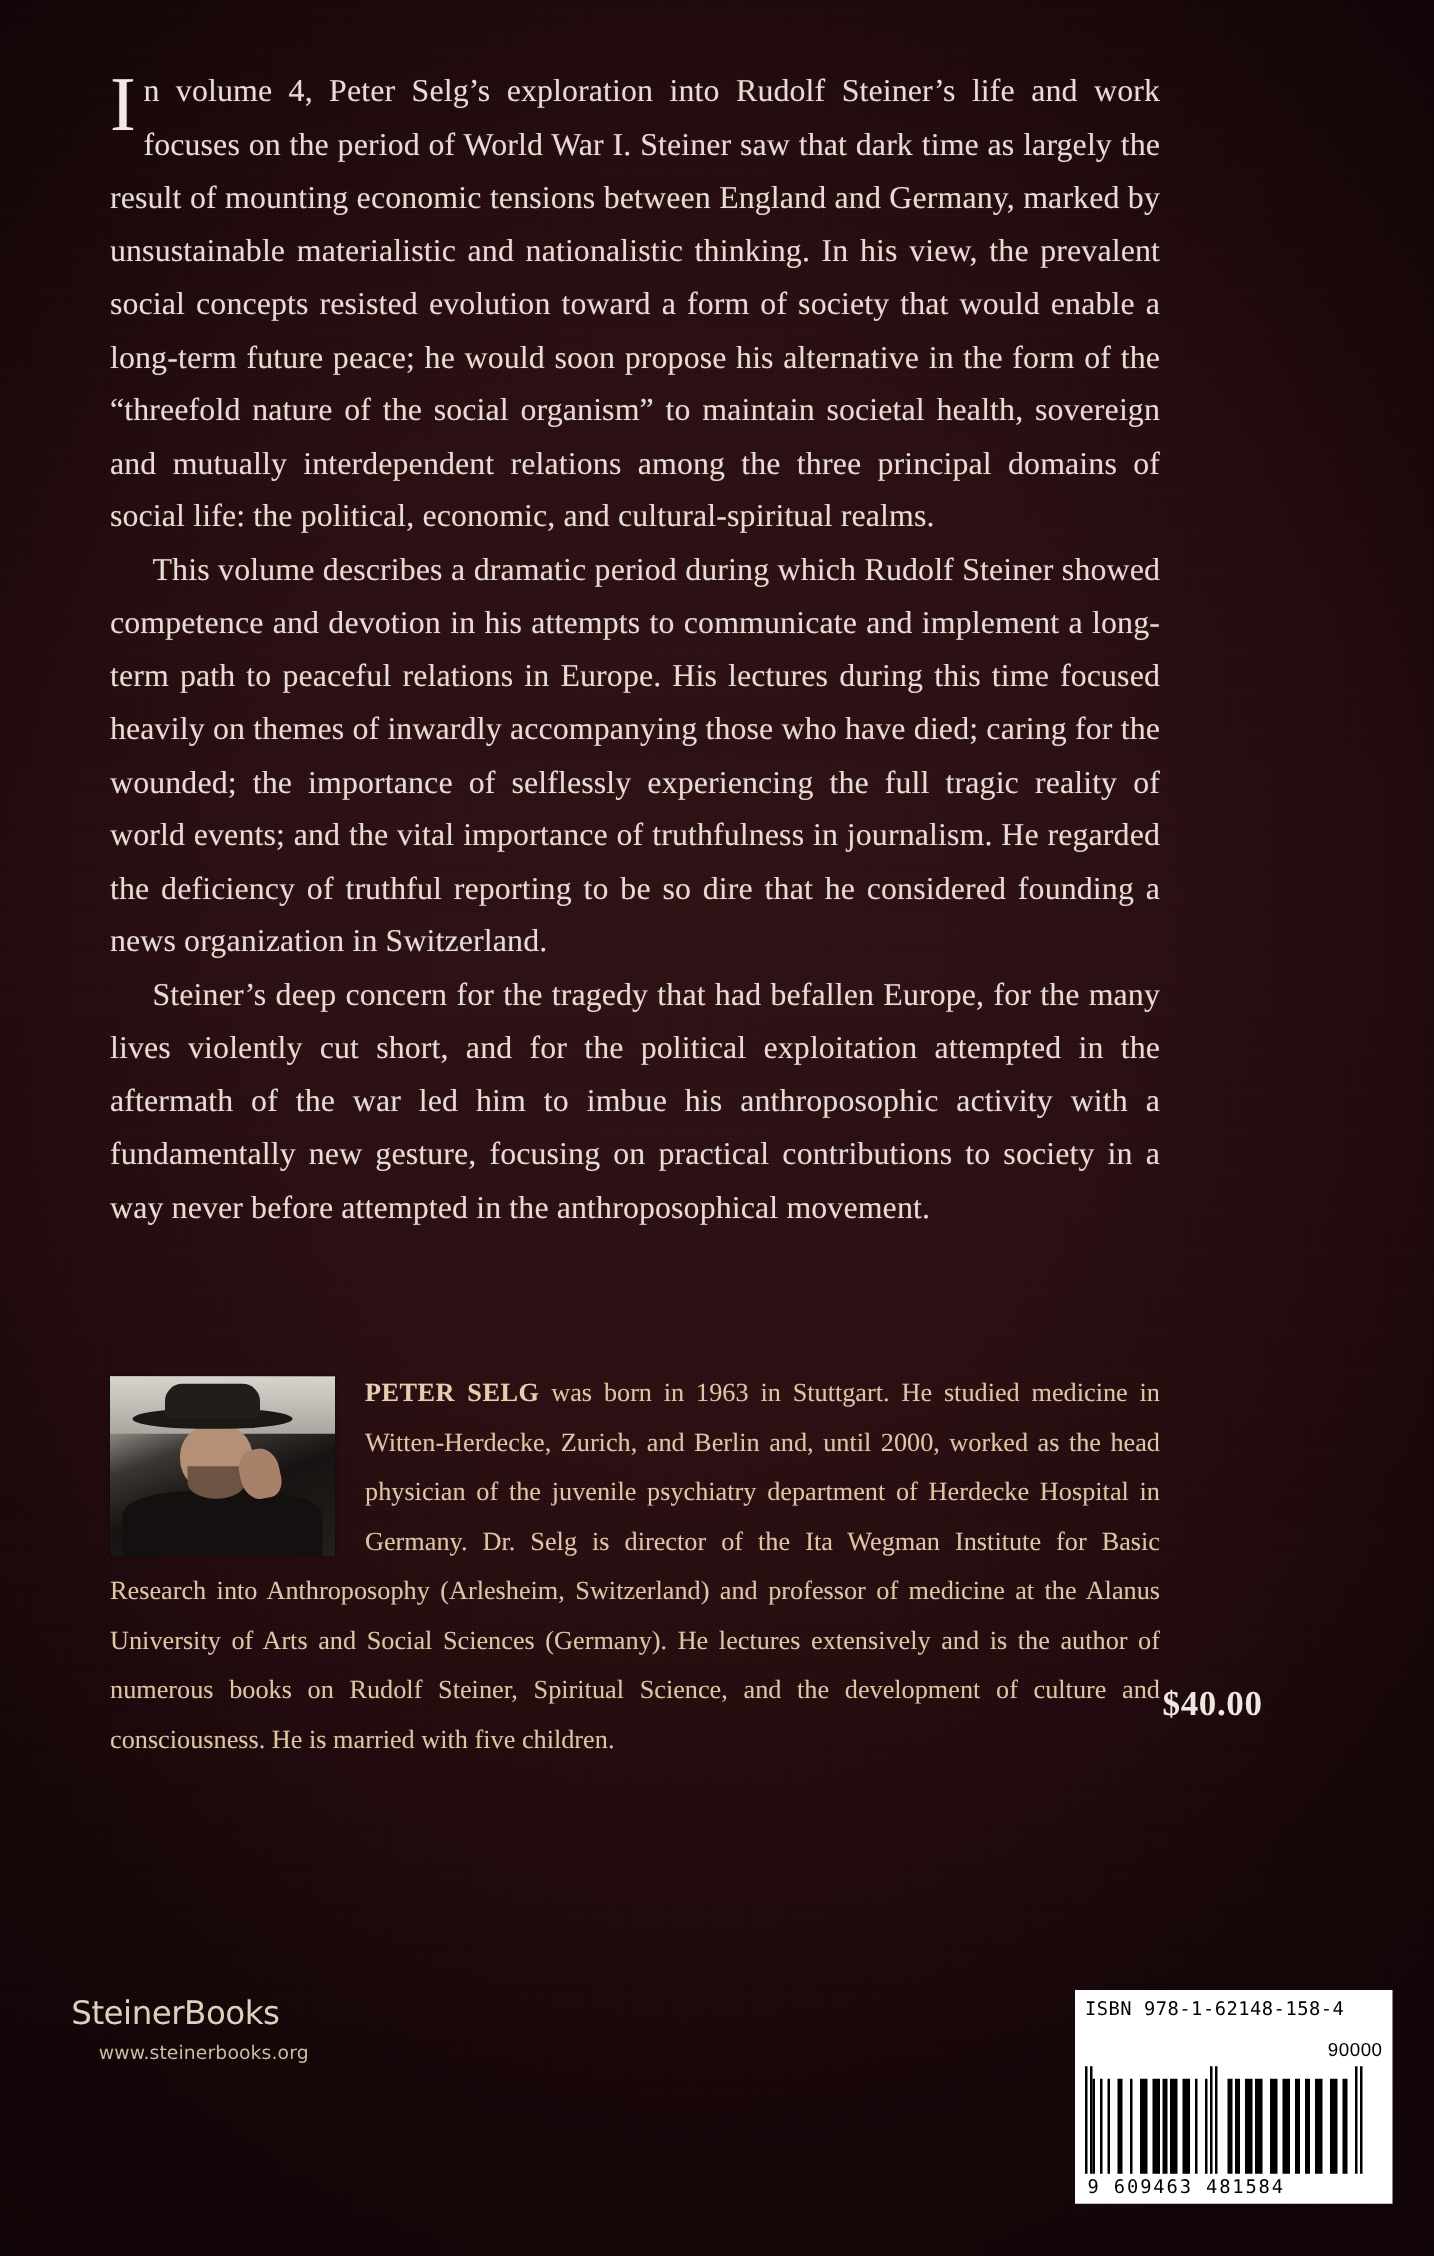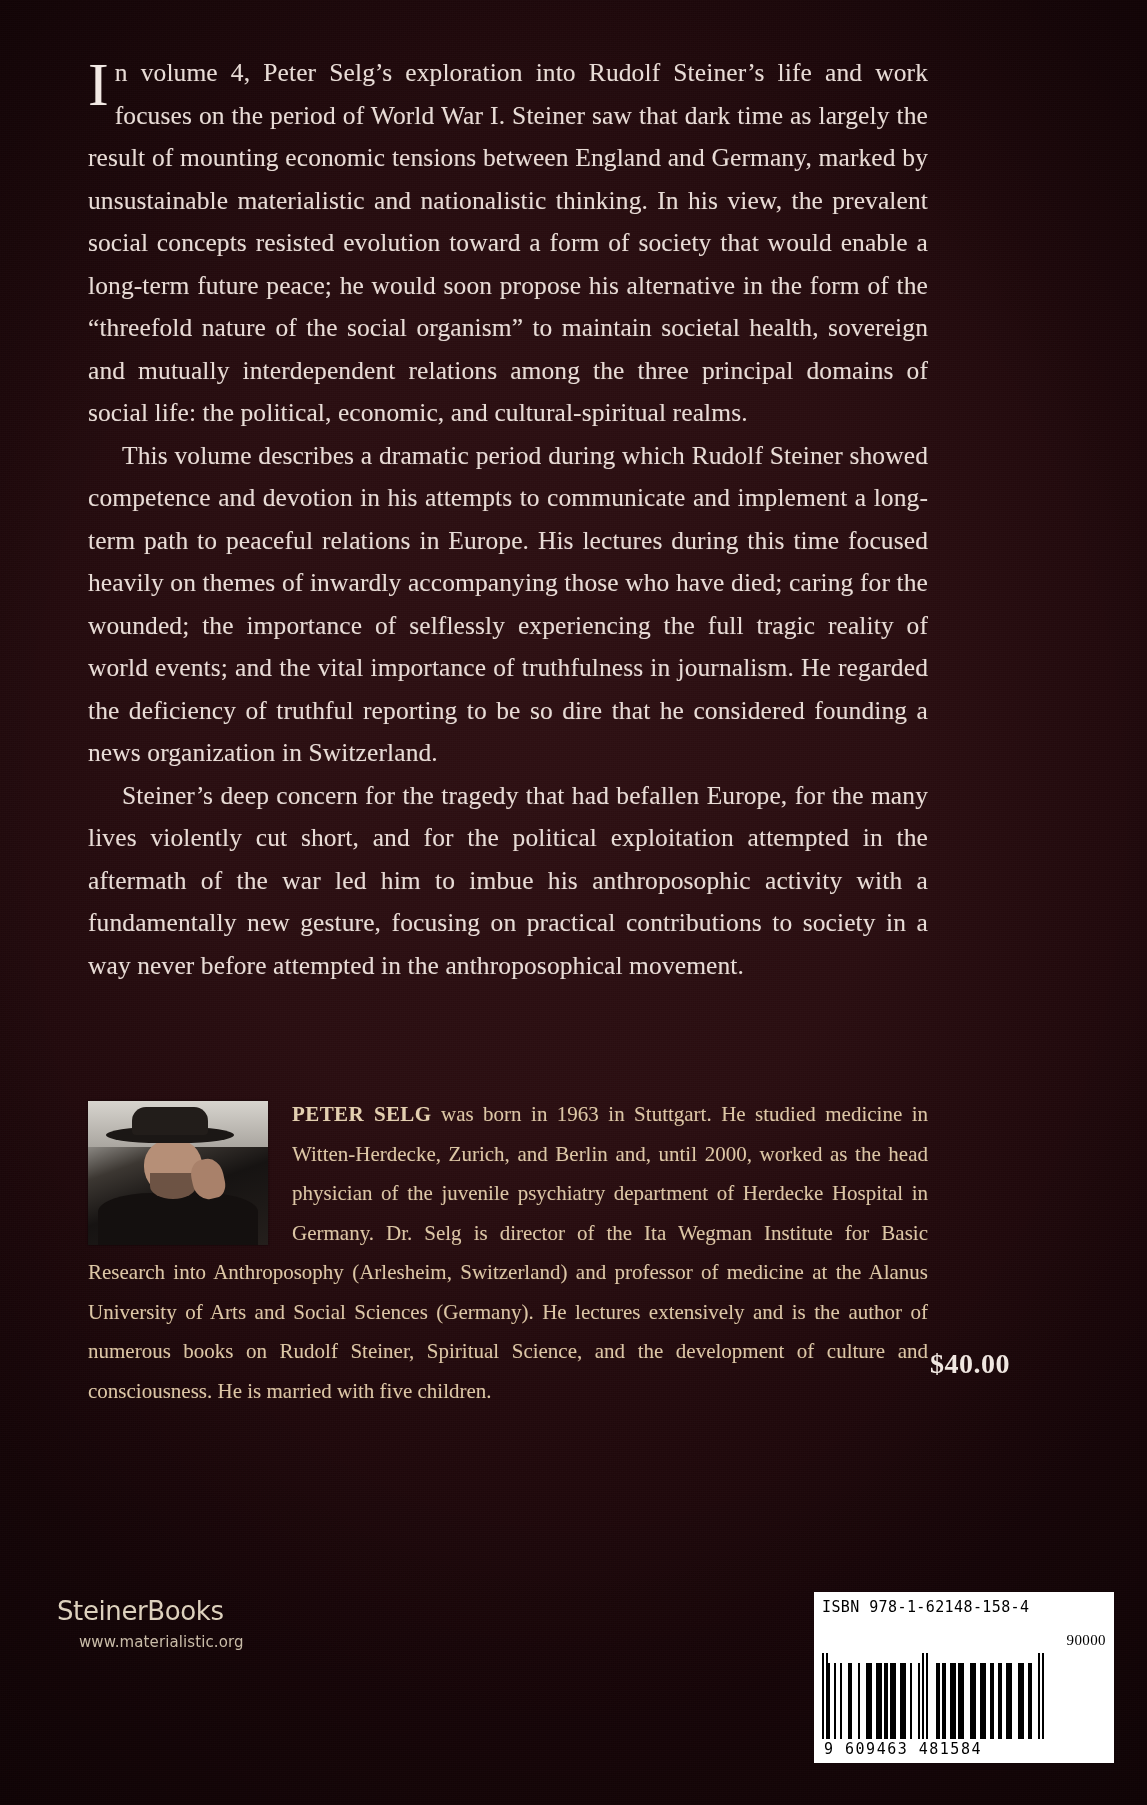--- a/index.html
+++ b/index.html
@@ -159,37 +159,37 @@
     color: #c9bca8;
     letter-spacing: .1px;
     margin-top: 3px;
     margin-left: 22px;
   }
 
   .barcode-box {
     position: absolute;
     right: 33px;
     bottom: 42px;
-    width: 300px;
+    width: 254px;
     background: #ffffff;
     padding: 6px 8px 5px 8px;
     box-sizing: border-box;
     z-index: 5;
   }
   .isbn-row {
     display: flex;
     justify-content: space-between;
     align-items: flex-start;
     font-family: "DejaVu Sans Mono", "Liberation Mono", monospace;
     font-size: 15px;
     color: #000;
     letter-spacing: .4px;
   }
   .isbn-right {
-    font-family: Liberation Serif, serif;
+    font-family: Liberation Sans, sans-serif;
     font-size: 15px;
     color: #000;
     text-align: right;
     margin-top: 16px;
     letter-spacing: .4px;
   }
   .bars {
     display: flex;
     align-items: flex-end;
     height: 86px;
@@ -227,21 +227,21 @@
       <div class="ph-hatbrim"></div>
       <div class="ph-hatcrown"></div>
     </div>
     <p class="author-bio"><span class="name">PETER SELG</span><span> was born in 1963 in Stuttgart. He studied medicine in Witten-Herdecke, Zurich, and Berlin and, until 2000, worked as the head physician of the juvenile psychiatry department of Herdecke Hospital in Germany. Dr. Selg is director of the Ita Wegman Institute for Basic Research into Anthroposophy (Arlesheim, Switzerland) and professor of medicine at the Alanus University of Arts and Social Sciences (Germany). He lectures extensively and is the author of numerous books on Rudolf Steiner, Spiritual Science, and the development of culture and consciousness. He is married with five children.</span></p>
   </div>
 
   <div class="price">$40.00</div>
 
   <div class="logo">
     <div class="logo-name">SteinerBooks</div>
-    <div class="logo-url">www.materialistic.org</div>
+    <div class="logo-url">www.steinerbooks.org</div>
   </div>
 
   <div class="barcode-box">
     <div class="isbn-row">
       <span>ISBN 978-1-62148-158-4</span>
     </div>
     <div class="isbn-right">90000</div>
     <div class="bars" id="bars">
         <div class="bar" style="width: 2px; height: 86px;"></div>
         <div class="bar" style="width: 2px; height: 76px; background: transparent;"></div>

